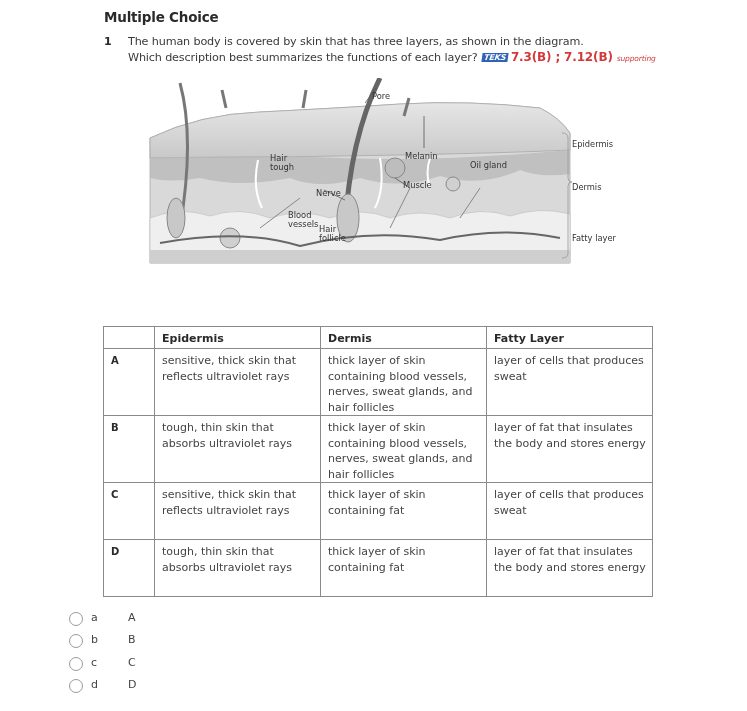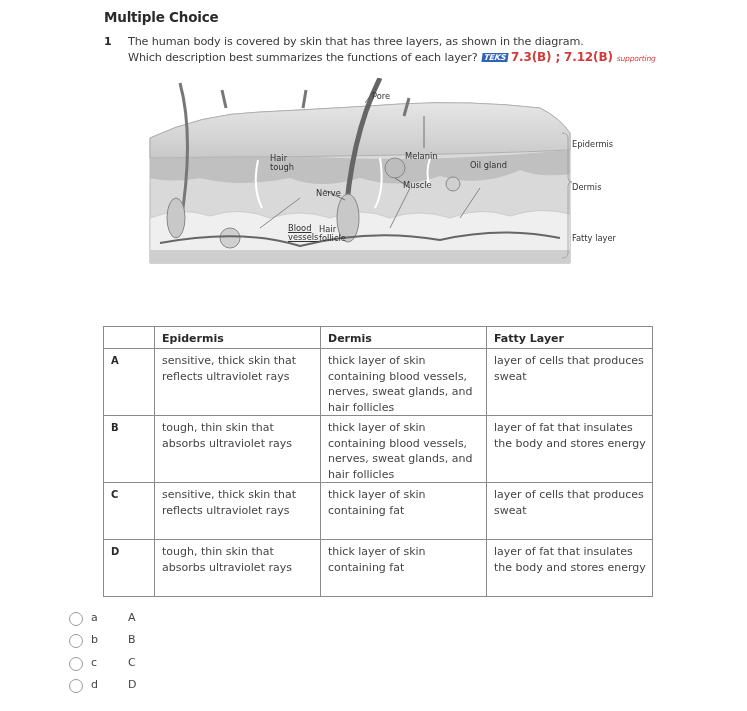--- a/index.html
+++ b/index.html
@@ -82,21 +82,21 @@
 
     <path d="M422 55 Q428 55 428 60 L428 100 Q428 104 432 104 Q428 104 428 108 L428 175 Q428 180 422 180" stroke="#999" stroke-width="0.8" fill="none"></path>
   </svg>
   <div class="dlabel" style="left:232px;top:5px;margin-top:9px;">Pore</div>
   <div class="dlabel" style="left:265px;top:28px;margin-top:46px;">Melanin</div>
   <div class="dlabel" style="left:130px;top:76px;"><span>Hair</span><br><span>tough</span></div>
   <div class="dlabel" style="left:285px;top:83px;margin-left:45px;">Oil gland</div>
   <div class="dlabel" style="left:131px;top:111px;margin-left:45px;">Nerve</div>
   <div class="dlabel" style="left:179px;top:107px;margin-top:40px;"><span>Hair</span><br><span>follicle</span></div>
   <div class="dlabel" style="left:263px;top:103px;">Muscle</div>
-  <div class="dlabel" style="left:148px;top:146px;text-decoration:underline;"><span>Blood</span><br><span>vessels</span></div>
+  <div class="dlabel" style="left:148px;top:133px;"><span>Blood</span><br><span>vessels</span></div>
   <div class="dlabel" style="left:432px;top:62px;">Epidermis</div>
   <div class="dlabel" style="left:432px;top:105px;">Dermis</div>
   <div class="dlabel" style="left:432px;top:156px;">Fatty layer</div>
 </div>
 
 <table class="choices">
   <tbody>
       <tr>
     <th class="rowlab"></th>
     <th class="c1">Epidermis</th>

